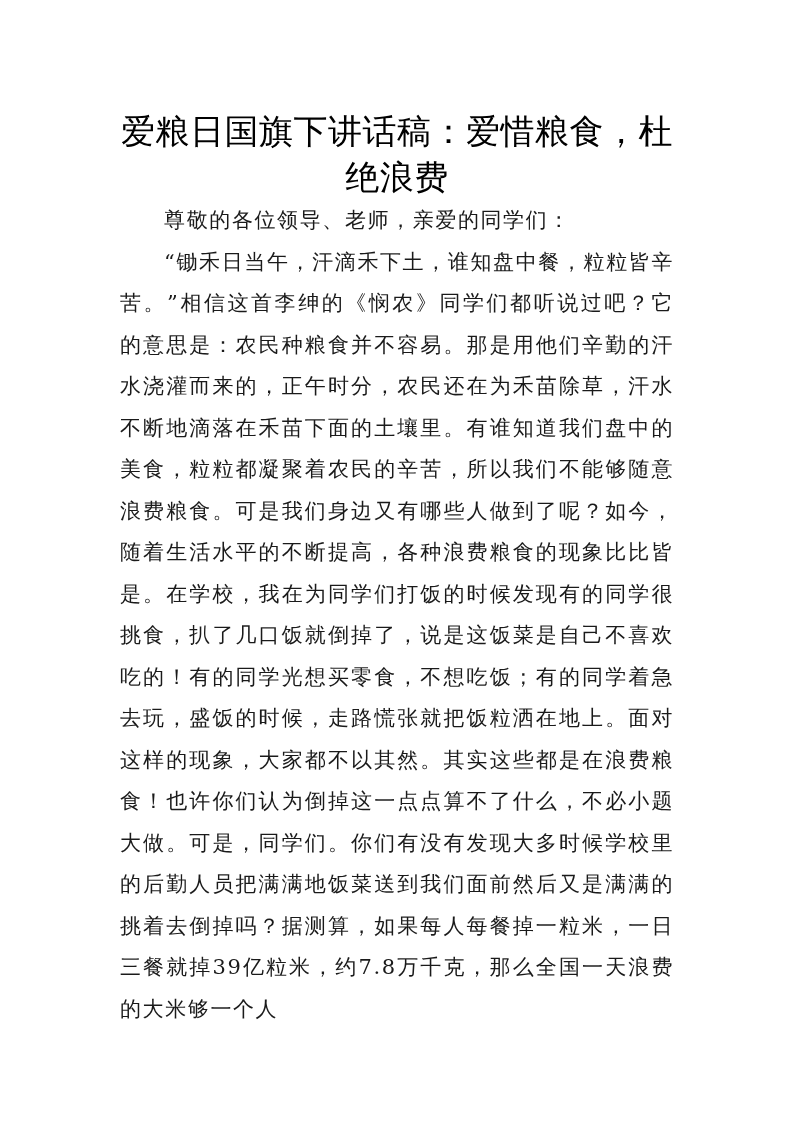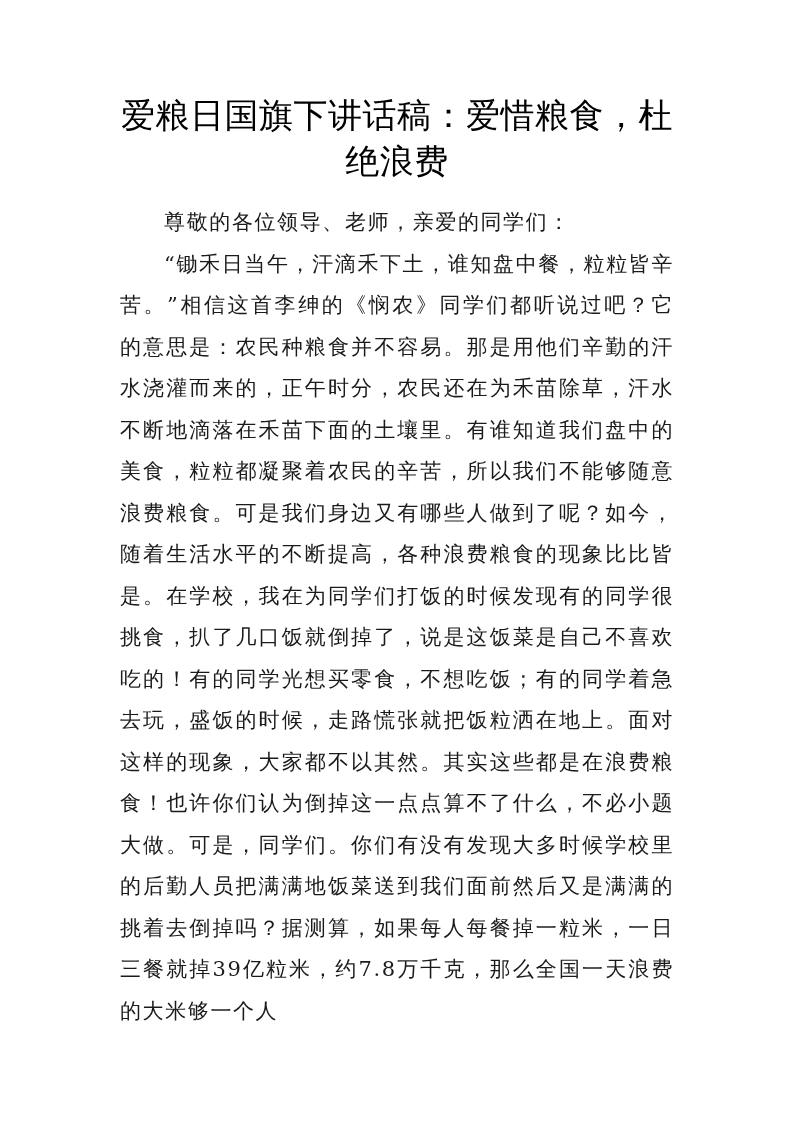--- a/index.html
+++ b/index.html
@@ -11,34 +11,33 @@
       width: 794px;
       height: 1123px;
       position: relative;
       overflow: hidden;
       font-family: "DejaVu Serif", "Liberation Serif", serif;
       color: #111111;
     }
     .page {
       position: absolute;
       left: 120px;
-      top: 92px;
+      top: 108px;
       width: 554px;
     }
     .title {
       font-size: 34px;
       line-height: 46px;
       text-align: center;
       margin: 0;
       font-weight: normal;
       color: #000000;
       letter-spacing: 0.5px;
     }
     .body {
-      margin-top: 18px;
       font-size: 21px;
       line-height: 41.5px;
       color: #1a1a1a;
     }
     .para {
       margin: 0;
       text-indent: 2.1em;
       text-align: justify;
       text-justify: inter-character;
       letter-spacing: 1.6px;

